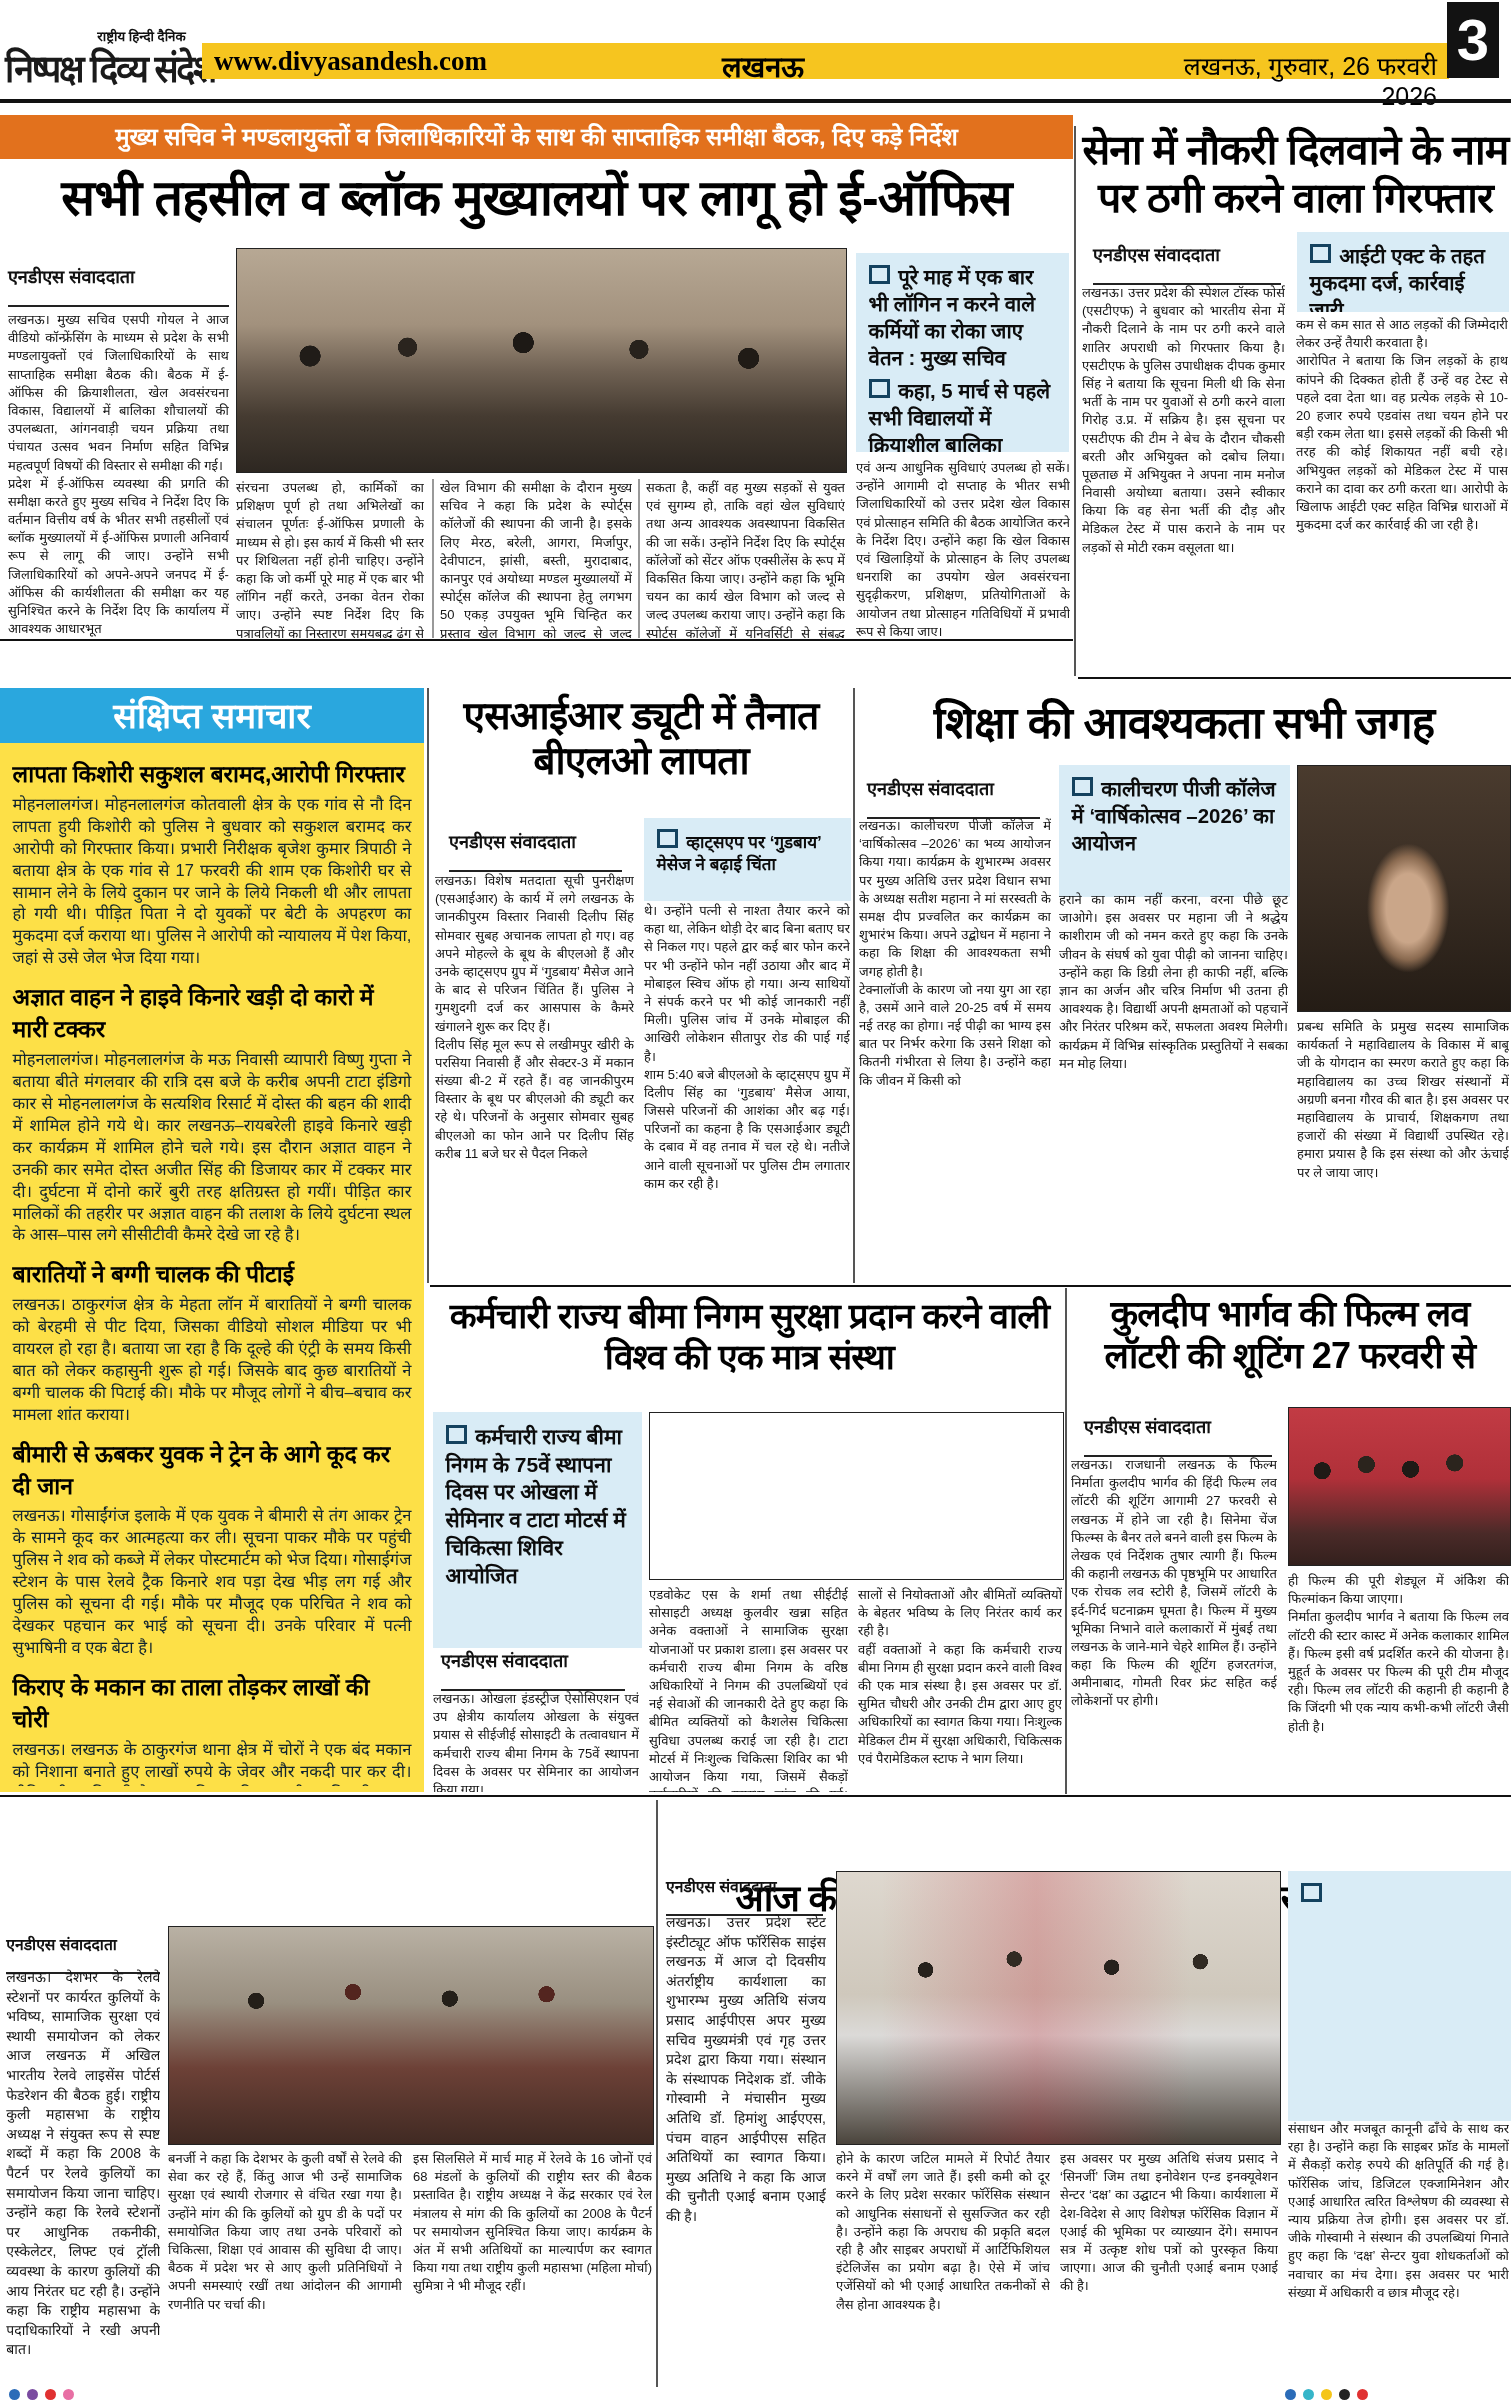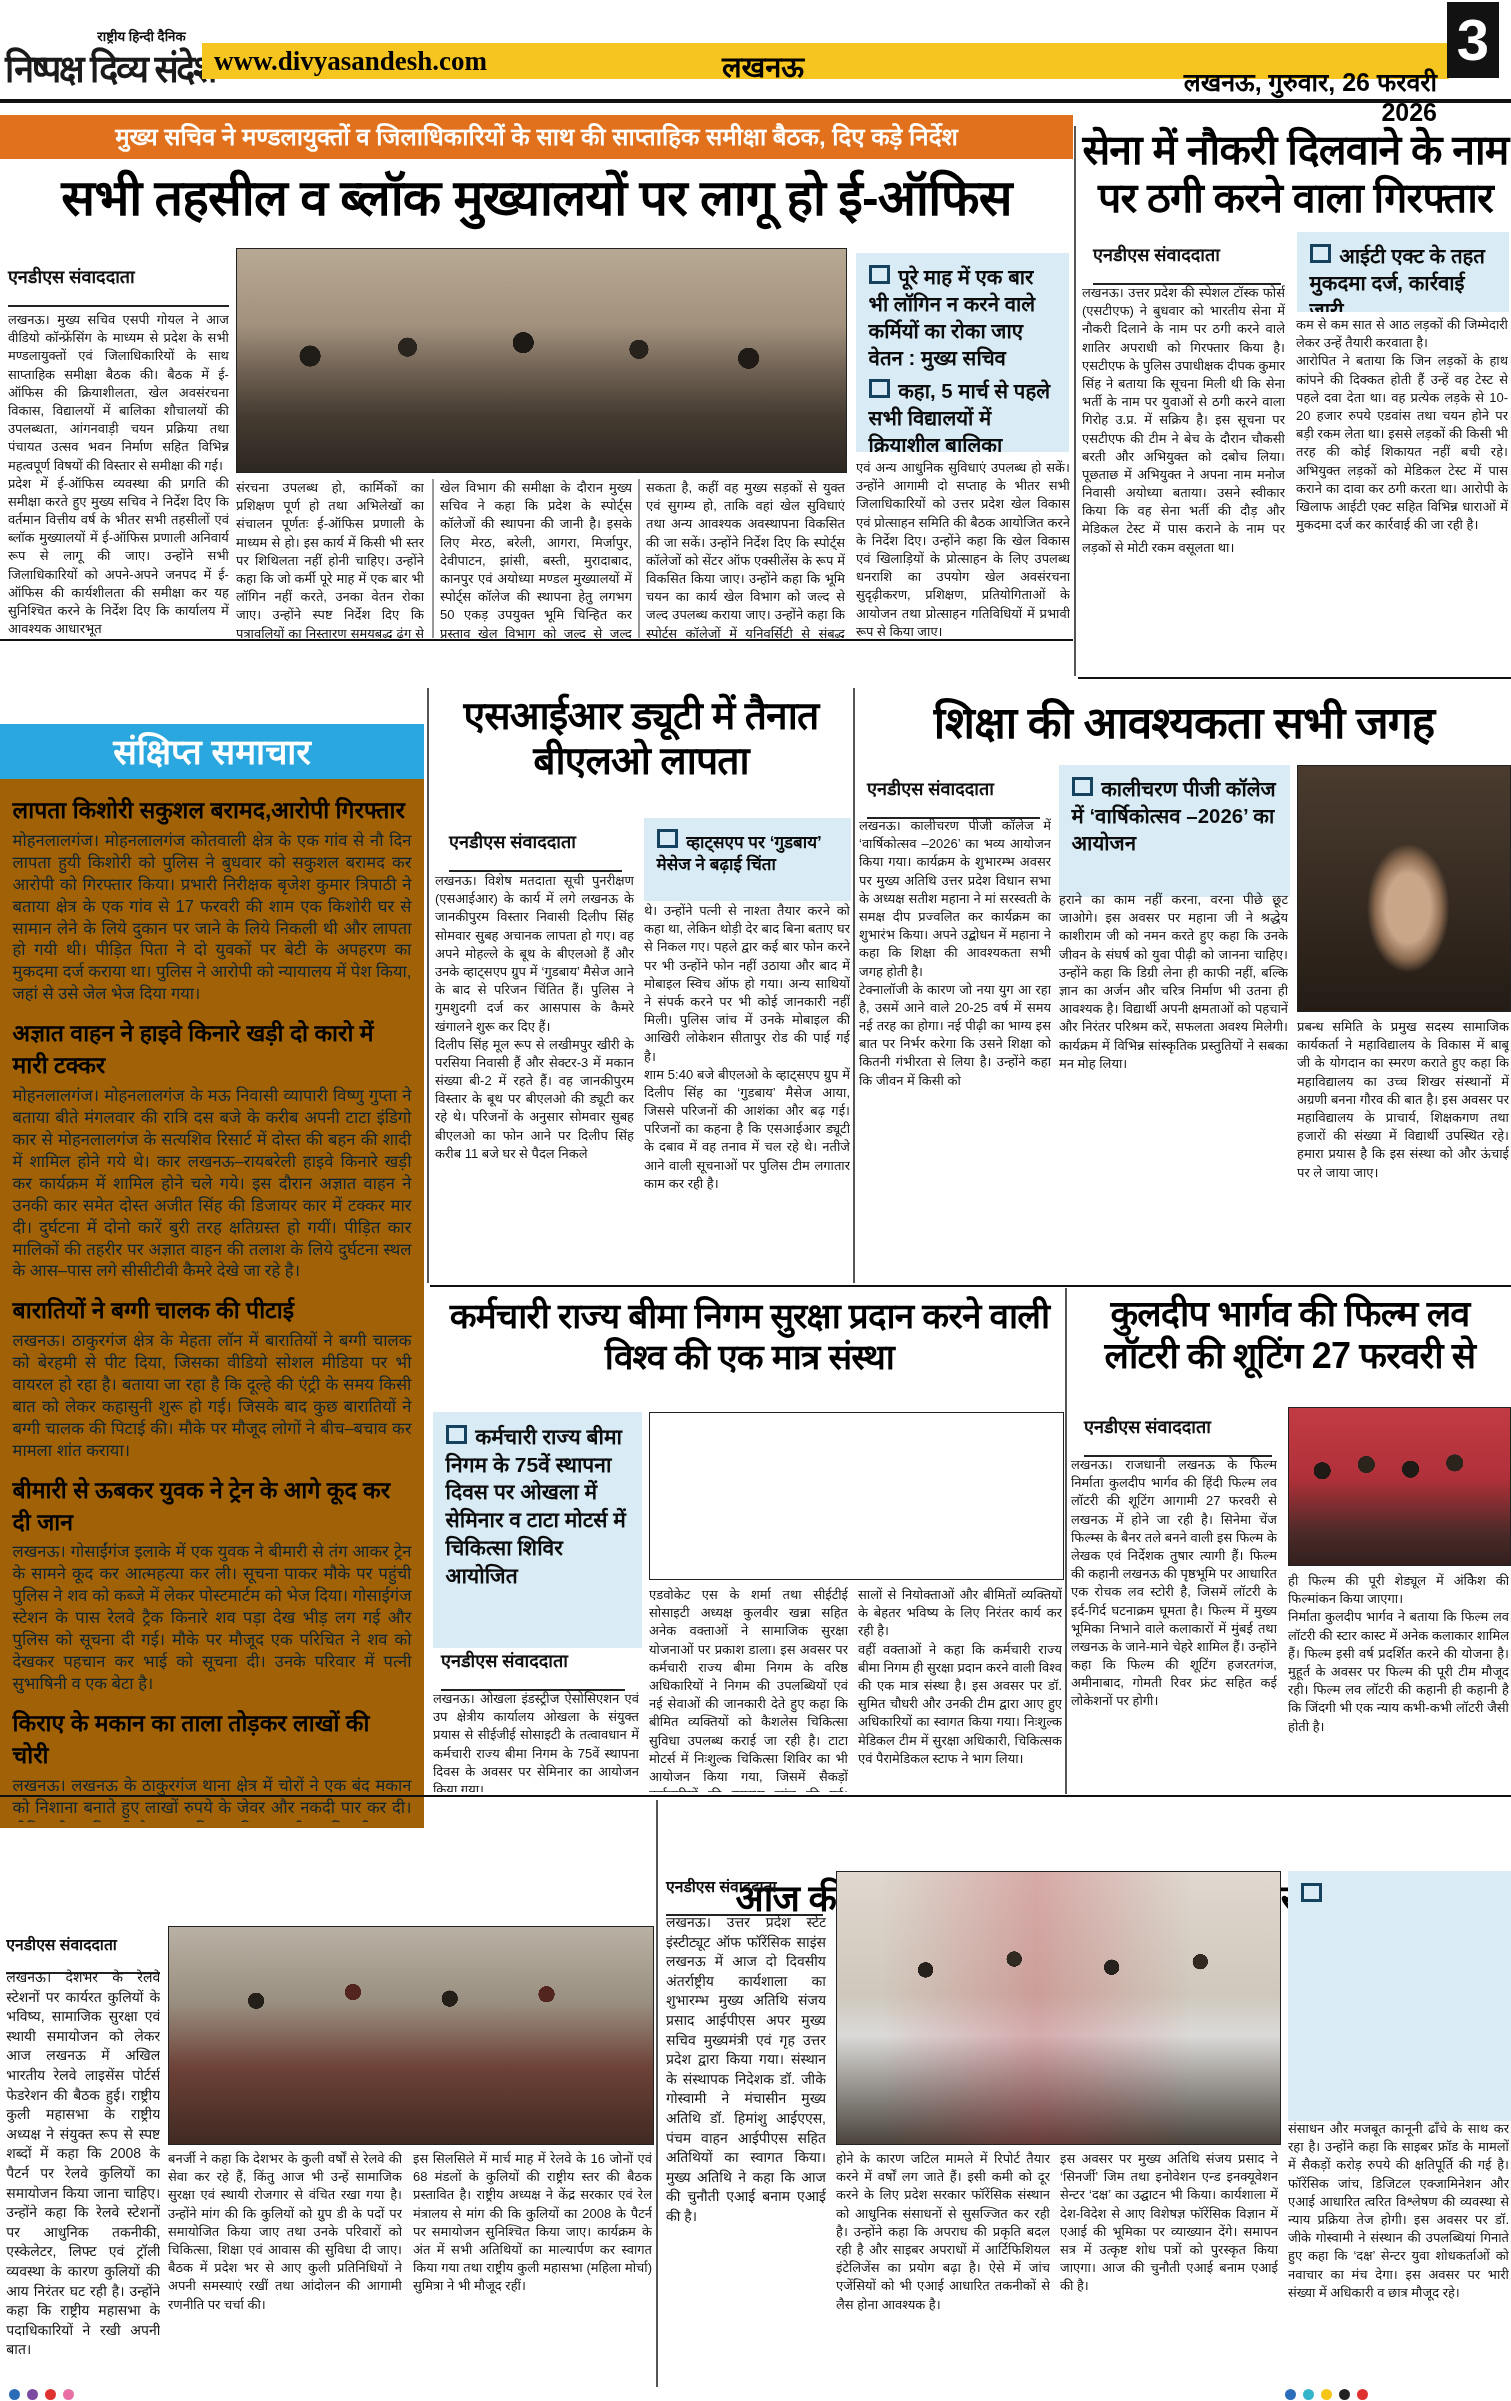--- a/index.html
+++ b/index.html
@@ -61,21 +61,21 @@
 <body>
 
 <div class="page">
 
   <div class="abs" style="left:0;top:0;width:1512px;height:102px;">
     <div class="abs" style="left:71px;top:27px;width:141px;font-size:13.3px;font-weight:700;text-align:center;">राष्ट्रीय हिन्दी दैनिक</div>
     <div class="abs" style="left:4.7px;top:41px;width:204px;font-size:38px;font-weight:800;letter-spacing:-2.4px;transform:scaleX(.94);transform-origin:left;white-space:nowrap;color:#1a1a1a;">निष्पक्ष दिव्य संदेश</div>
     <div class="abs" style="left:202px;top:43px;width:1247px;height:36px;background:#f6c51f;"></div>
     <div class="abs" style="left:214px;top:46px;width:338px;font-family:'Liberation Serif',serif;font-size:27px;font-weight:700;color:#000;">www.divyasandesh.com</div>
     <div class="abs" style="left:661px;top:46px;width:204px;text-align:center;font-size:29px;font-weight:800;color:#000;">लखनऊ</div>
-    <div class="abs" style="left:1154px;top:48px;width:283px;text-align:right;font-size:25px;font-weight:700;color:#000;margin-top:16px;">लखनऊ, गुरुवार, 26 फरवरी 2026</div>
+    <div class="abs" style="left:1154px;top:48px;width:283px;text-align:right;font-size:25px;font-weight:400;color:#000;">लखनऊ, गुरुवार, 26 फरवरी 2026</div>
     <div class="abs" style="left:1447px;top:2.4px;width:52px;height:76px;background:#121212;color:#fff;text-align:center;">
       <span style="font-size:58px;font-weight:800;line-height:76px;">3</span>
     </div>
     <div class="hrule" style="left:0;top:99px;width:1512px;height:3.9px;"></div>
   </div>
 
   <div class="abs" style="left:0;top:115px;width:1073px;height:44px;background:#e2711d;color:#fff;text-align:center;">
     <span style="font-size:24px;font-weight:700;line-height:44px;">मुख्य सचिव ने मण्डलायुक्तों व जिलाधिकारियों के साथ की साप्ताहिक समीक्षा बैठक, दिए कड़े निर्देश</span>
   </div>
   <div class="abs headline" style="left:0;top:162px;width:1073px;height:72px;font-size:50px;line-height:72px;">सभी तहसील व ब्लॉक मुख्यालयों पर लागू हो ई-ऑफिस</div>
@@ -103,21 +103,21 @@
   <div class="abs headline" style="left:1081px;top:127px;width:429px;height:110px;font-size:41px;">सेना में नौकरी दिलवाने के नाम पर ठगी करने वाला गिरफ्तार</div>
   <div class="abs byline" style="left:1093px;top:242px;width:188px;">एनडीएस संवाददाता</div>
   <div class="abs bluebox" style="left:1297px;top:232px;width:187px;height:58px;font-size:20.4px;">
     <span class="sq"></span><span>आईटी एक्ट के तहत मुकदमा दर्ज, कार्रवाई जारी</span>
   </div>
   <div class="abs body" style="left:1082px;top:284px;width:203px;height:391px;">लखनऊ। उत्तर प्रदेश की स्पेशल टॉस्क फोर्स (एसटीएफ) ने बुधवार को भारतीय सेना में नौकरी दिलाने के नाम पर ठगी करने वाले शातिर अपराधी को गिरफ्तार किया है। एसटीएफ के पुलिस उपाधीक्षक दीपक कुमार सिंह ने बताया कि सूचना मिली थी कि सेना भर्ती के नाम पर युवाओं से ठगी करने वाला गिरोह उ.प्र. में सक्रिय है। इस सूचना पर एसटीएफ की टीम ने बेच के दौरान चौकसी बरती और अभियुक्त को दबोच लिया। पूछताछ में अभियुक्त ने अपना नाम मनोज निवासी अयोध्या बताया। उसने स्वीकार किया कि वह सेना भर्ती की दौड़ और मेडिकल टेस्ट में पास कराने के नाम पर लड़कों से मोटी रकम वसूलता था।</div>
   <div class="abs body" style="left:1296px;top:316px;width:212px;height:360px;">कम से कम सात से आठ लड़कों की जिम्मेदारी लेकर उन्हें तैयारी करवाता है।
 आरोपित ने बताया कि जिन लड़कों के हाथ कांपने की दिक्कत होती हैं उन्हें वह टेस्ट से पहले दवा देता था। वह प्रत्येक लड़के से 10-20 हजार रुपये एडवांस तथा चयन होने पर बड़ी रकम लेता था। इससे लड़कों की किसी भी तरह की कोई शिकायत नहीं बची रहे। अभियुक्त लड़कों को मेडिकल टेस्ट में पास कराने का दावा कर ठगी करता था। आरोपी के खिलाफ आईटी एक्ट सहित विभिन्न धाराओं में मुकदमा दर्ज कर कार्रवाई की जा रही है।</div>
   <div class="hrule" style="left:1078px;top:677px;width:433px;height:2.4px;"></div>
 
-  <div class="abs" style="left:0;top:688px;width:424px;height:1104px;background:#a16207;margin-top:36px;">
+  <div class="abs" style="left:0;top:688px;width:424px;height:1104px;background:#fde047;">
     <div style="height:55px;background:#2aa7de;color:#fff;text-align:center;">
       <span style="font-size:35px;font-weight:800;line-height:55px;">संक्षिप्त समाचार</span>
     </div>
     <div style="padding:3.1px 12.6px;overflow:hidden;height:1037px;">
       <div>
         <div class="brief-title">लापता किशोरी सकुशल बरामद,आरोपी गिरफ्तार</div>
         <div class="brief-body">मोहनलालगंज। मोहनलालगंज कोतवाली क्षेत्र के एक गांव से नौ दिन लापता हुयी किशोरी को पुलिस ने बुधवार को सकुशल बरामद कर आरोपी को गिरफ्तार किया। प्रभारी निरीक्षक बृजेश कुमार त्रिपाठी ने बताया क्षेत्र के एक गांव से 17 फरवरी की शाम एक किशोरी घर से सामान लेने के लिये दुकान पर जाने के लिये निकली थी और लापता हो गयी थी। पीड़ित पिता ने दो युवकों पर बेटी के अपहरण का मुकदमा दर्ज कराया था। पुलिस ने आरोपी को न्यायालय में पेश किया, जहां से उसे जेल भेज दिया गया।</div>
       </div>
       <div>
         <div class="brief-title">अज्ञात वाहन ने हाइवे किनारे खड़ी दो कारो में मारी टक्कर</div>

